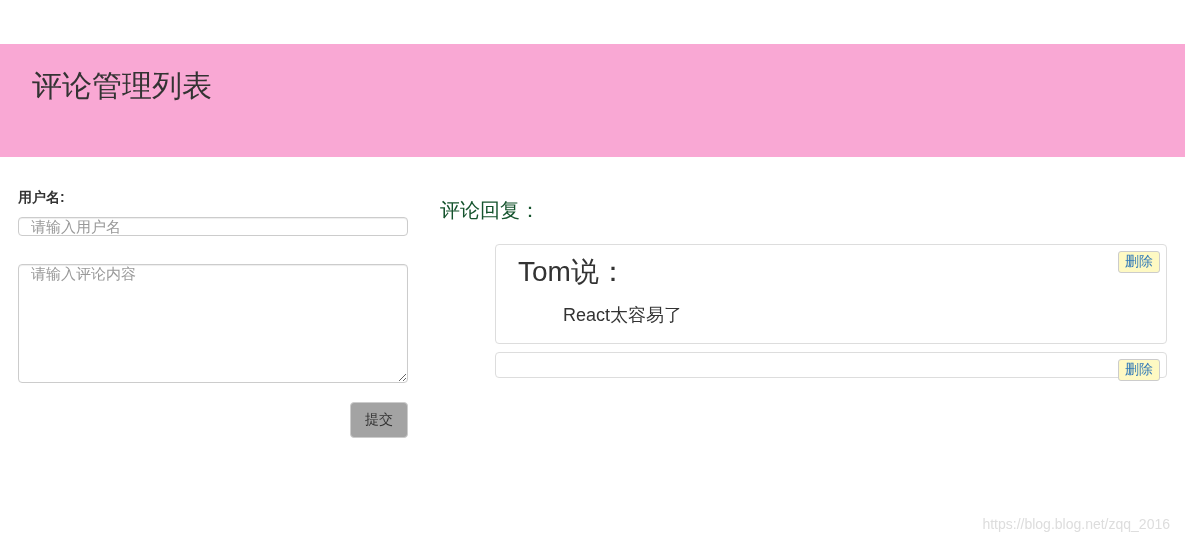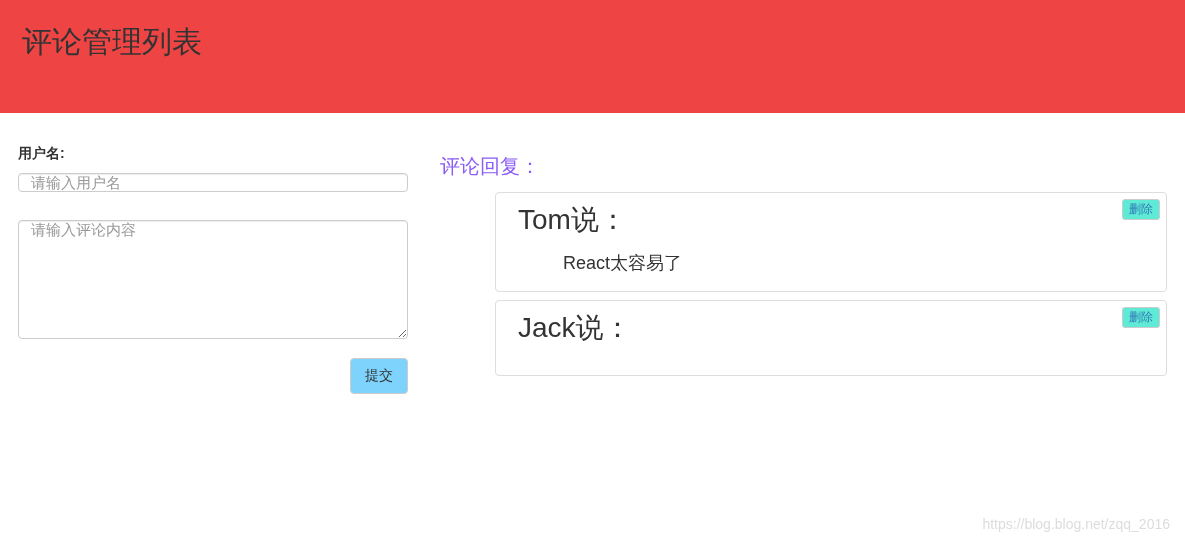--- a/index.html
+++ b/index.html
@@ -8,22 +8,23 @@
       padding: 0;
     }
     body {
       font-family: "Helvetica Neue", Helvetica, Arial, "Microsoft YaHei", sans-serif;
       font-size: 14px;
       color: #333;
       background: #fff;
       width: 1185px;
     }
     .header {
-      background: #ef4444;
-      padding: 22px 18px 50px 22px;
+      background: #f9a8d4;
+      padding: 22px 18px 50px 32px;
+      margin-top: 44px;
     }
     .header h1 {
       font-size: 30px;
       font-weight: 500;
       color: #333;
     }
     .container {
       display: flex;
       padding: 32px 18px 18px 18px;
       gap: 32px;
@@ -61,32 +62,32 @@
     }
     textarea.form-control {
       height: 119px;
       resize: both;
       font-family: inherit;
     }
     .btn-submit {
       float: right;
       padding: 8px 14px;
       font-size: 14px;
-      background: #7dd3fc;
+      background: #a3a3a3;
       border: 1px solid #ccc;
       border-radius: 4px;
       cursor: pointer;
       color: #333;
       margin-top: -12px;
     }
     .reply-title {
       font-size: 20px;
       font-weight: 400;
-      margin-bottom: 12px;
-      color: #8b5cf6;
+      margin-bottom: 20px;
+      color: #14532d;
     }
     .comment-list {
       list-style: none;
       padding-left: 55px;
     }
     .comment-item {
       border: 1px solid #ddd;
       border-radius: 4px;
       padding: 8px 12px 16px 22px;
       margin-bottom: 8px;
@@ -102,22 +103,22 @@
     .comment-content {
       font-size: 18px;
       color: #333;
       padding-left: 45px;
     }
     .btn-delete {
       position: absolute;
       right: 6px;
       top: 6px;
       padding: 1px 6px;
-      font-size: 12px;
-      background: #5eead4;
+      font-size: 14px;
+      background: #fef9c3;
       border: 1px solid #ccc;
       border-radius: 3px;
       color: #337ab7;
       cursor: pointer;
     }
     .watermark {
       position: absolute;
       right: 15px;
       bottom: 10px;
       color: #ddd;
@@ -147,19 +148,18 @@
   <div class="right-col">
     <h3 class="reply-title">评论回复：</h3>
     <ul class="comment-list">
       <li class="comment-item">
         <button class="btn-delete">删除</button>
         <div class="comment-user">Tom说：</div>
         <div class="comment-content">React太容易了</div>
       </li>
       <li class="comment-item">
         <button class="btn-delete">删除</button>
-        <div class="comment-user">Jack说：</div>
       </li>
     </ul>
   </div>
 </div>
 
 <div class="watermark">https://blog.blog.net/zqq_2016</div>
 
 </body></html>

